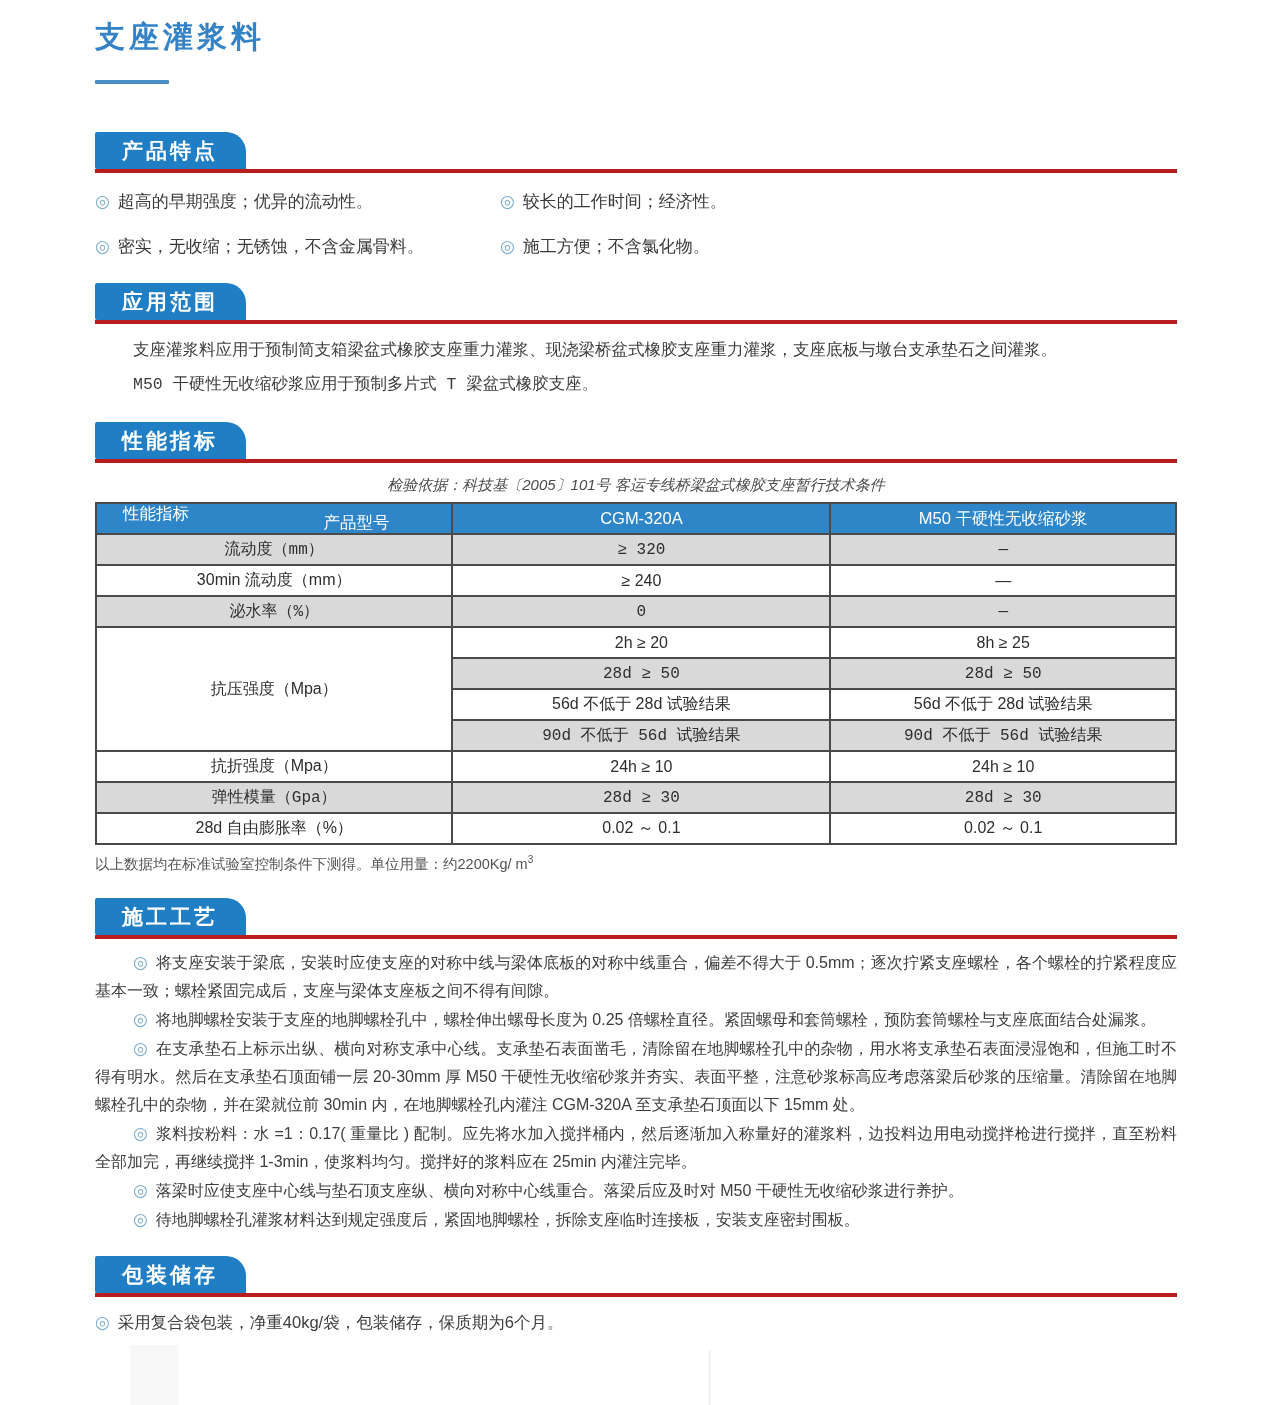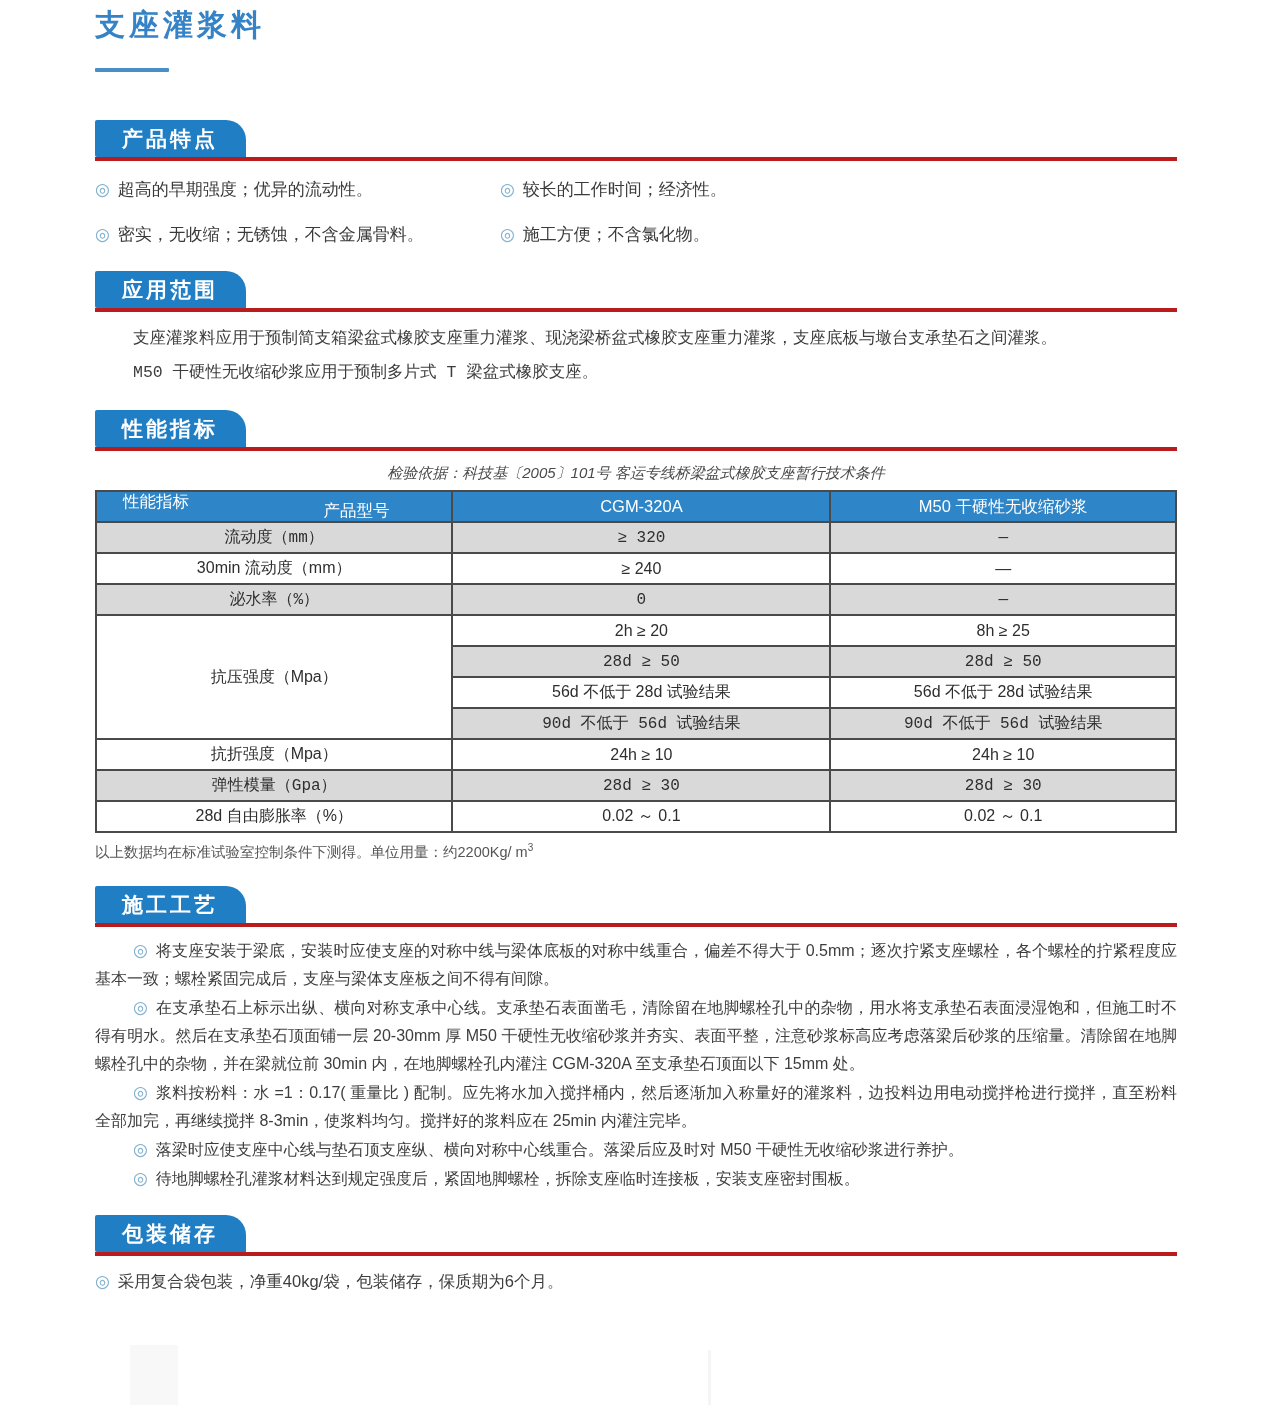--- a/index.html
+++ b/index.html
@@ -3,21 +3,21 @@
 <meta charset="utf-8">
 <style>
   html, body { margin: 0; padding: 0; }
   body {
     width: 1280px; height: 1405px;
     background: #ffffff;
     font-family: "Liberation Sans", "DejaVu Sans", sans-serif;
     color: #3a3a3a;
     overflow: hidden;
   }
-  .page { padding: 4px 103px 0 95px; box-sizing: border-box; width: 1280px; }
+  .page { padding: 16px 103px 0 95px; box-sizing: border-box; width: 1280px; }
 
   
   .doc-title {
     margin: 0; font-size: 30px; font-weight: bold;
     color: #3583c6; letter-spacing: 4px; line-height: 42px;
   }
   .title-dash {
     margin-top: 22px; width: 74px; height: 4px;
     background: #4a8ec6; border-radius: 1px;
   }
@@ -189,22 +189,23 @@
       </tr>
     </tbody>
   </table>
   <div class="footnote"><span>以上数据均在标准试验室控制条件下测得。单位用量：约2200Kg/ m</span><sup>3</sup></div>
 
   <div class="sec-head mt-construction">
     <div class="sec-tab">施工工艺</div>
   </div>
   <div class="construction">
     <p><span class="bullet">◎</span><span>将支座安装于梁底，安装时应使支座的对称中线与梁体底板的对称中线重合，偏差不得大于 0.5mm；逐次拧紧支座螺栓，各个螺栓的拧紧程度应基本一致；螺栓紧固完成后，支座与梁体支座板之间不得有间隙。</span></p>
+    <p><span class="bullet">◎</span><span>将地脚螺栓安装于支座的地脚螺栓孔中，螺栓伸出螺母长度为 0.25 倍螺栓直径。紧固螺母和套筒螺栓，预防套筒螺栓与支座底面结合处漏浆。</span></p>
     <p><span class="bullet">◎</span><span>在支承垫石上标示出纵、横向对称支承中心线。支承垫石表面凿毛，清除留在地脚螺栓孔中的杂物，用水将支承垫石表面浸湿饱和，但施工时不得有明水。然后在支承垫石顶面铺一层 20-30mm 厚 M50 干硬性无收缩砂浆并夯实、表面平整，注意砂浆标高应考虑落梁后砂浆的压缩量。清除留在地脚螺栓孔中的杂物，并在梁就位前 30min 内，在地脚螺栓孔内灌注 CGM-320A 至支承垫石顶面以下 15mm 处。</span></p>
-    <p><span class="bullet">◎</span><span>浆料按粉料：水 =1：0.17( 重量比 ) 配制。应先将水加入搅拌桶内，然后逐渐加入称量好的灌浆料，边投料边用电动搅拌枪进行搅拌，直至粉料全部加完，再继续搅拌 8-3min，使浆料均匀。搅拌好的浆料应在 25min 内灌注完毕。</span></p>
+    <p><span class="bullet">◎</span><span>浆料按粉料：水 =1：0.17( 重量比 ) 配制。应先将水加入搅拌桶内，然后逐渐加入称量好的灌浆料，边投料边用电动搅拌枪进行搅拌，直至粉料全部加完，再继续搅拌 1-3min，使浆料均匀。搅拌好的浆料应在 25min 内灌注完毕。</span></p>
     <p><span class="bullet">◎</span><span>落梁时应使支座中心线与垫石顶支座纵、横向对称中心线重合。落梁后应及时对 M50 干硬性无收缩砂浆进行养护。</span></p>
     <p><span class="bullet">◎</span><span>待地脚螺栓孔灌浆材料达到规定强度后，紧固地脚螺栓，拆除支座临时连接板，安装支座密封围板。</span></p>
   </div>
 
   <div class="sec-head mt-packaging">
     <div class="sec-tab">包装储存</div>
   </div>
   <div class="pack-line"><span class="bullet">◎</span><span>采用复合袋包装，净重40kg/袋，包装储存，保质期为6个月。</span></div>
 
 </div>

